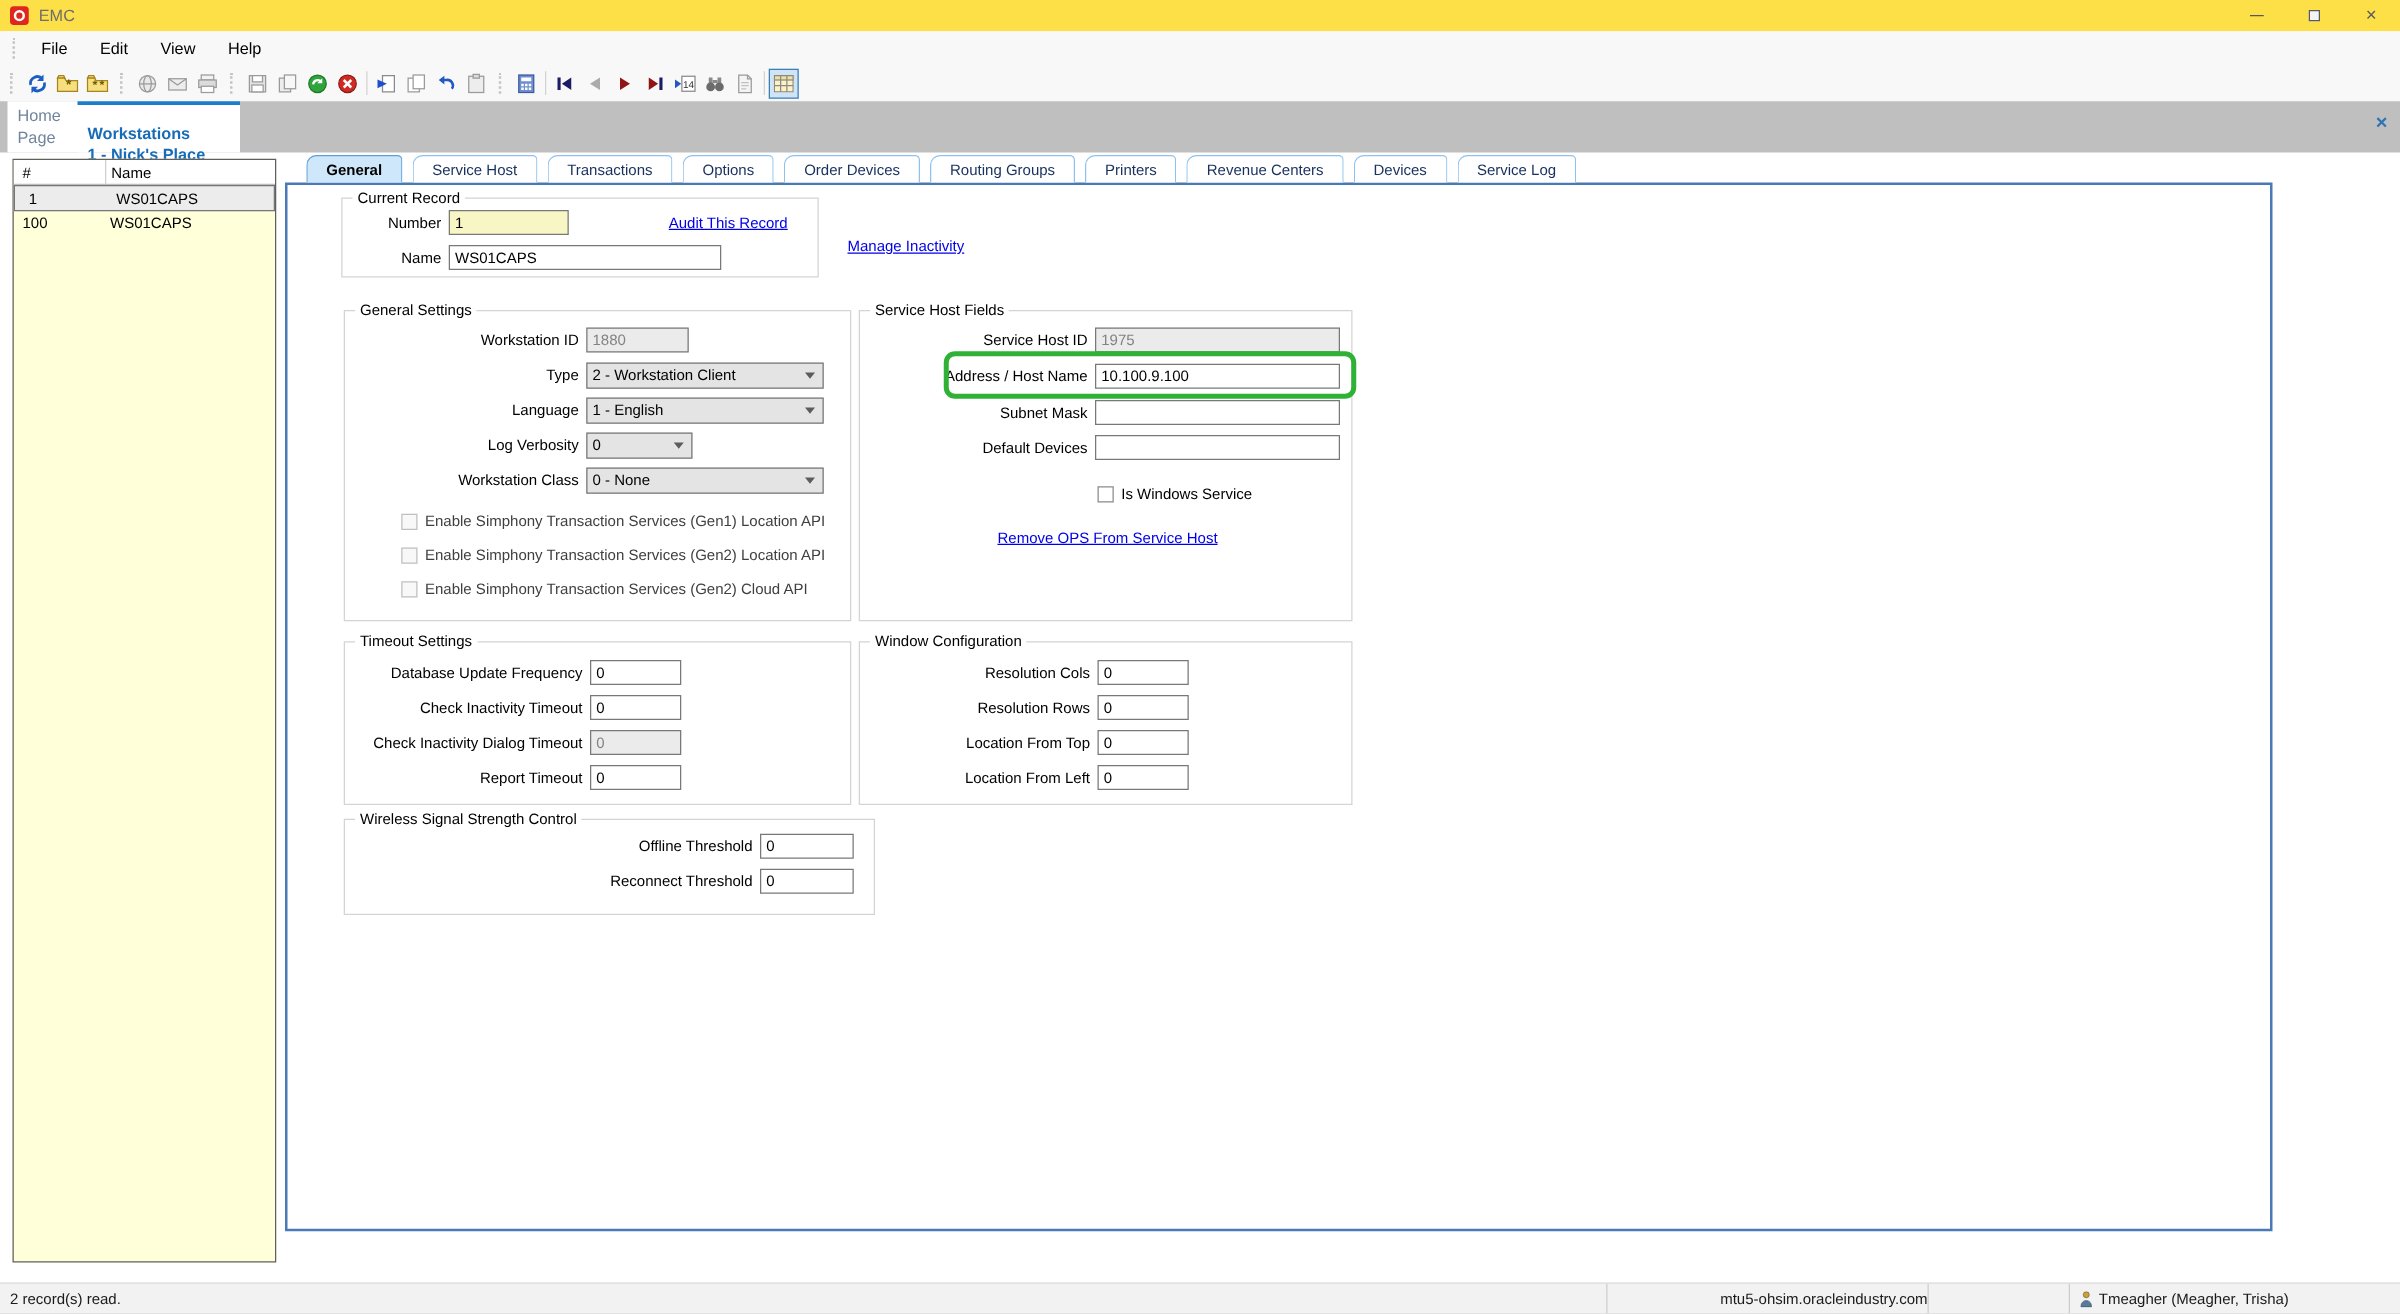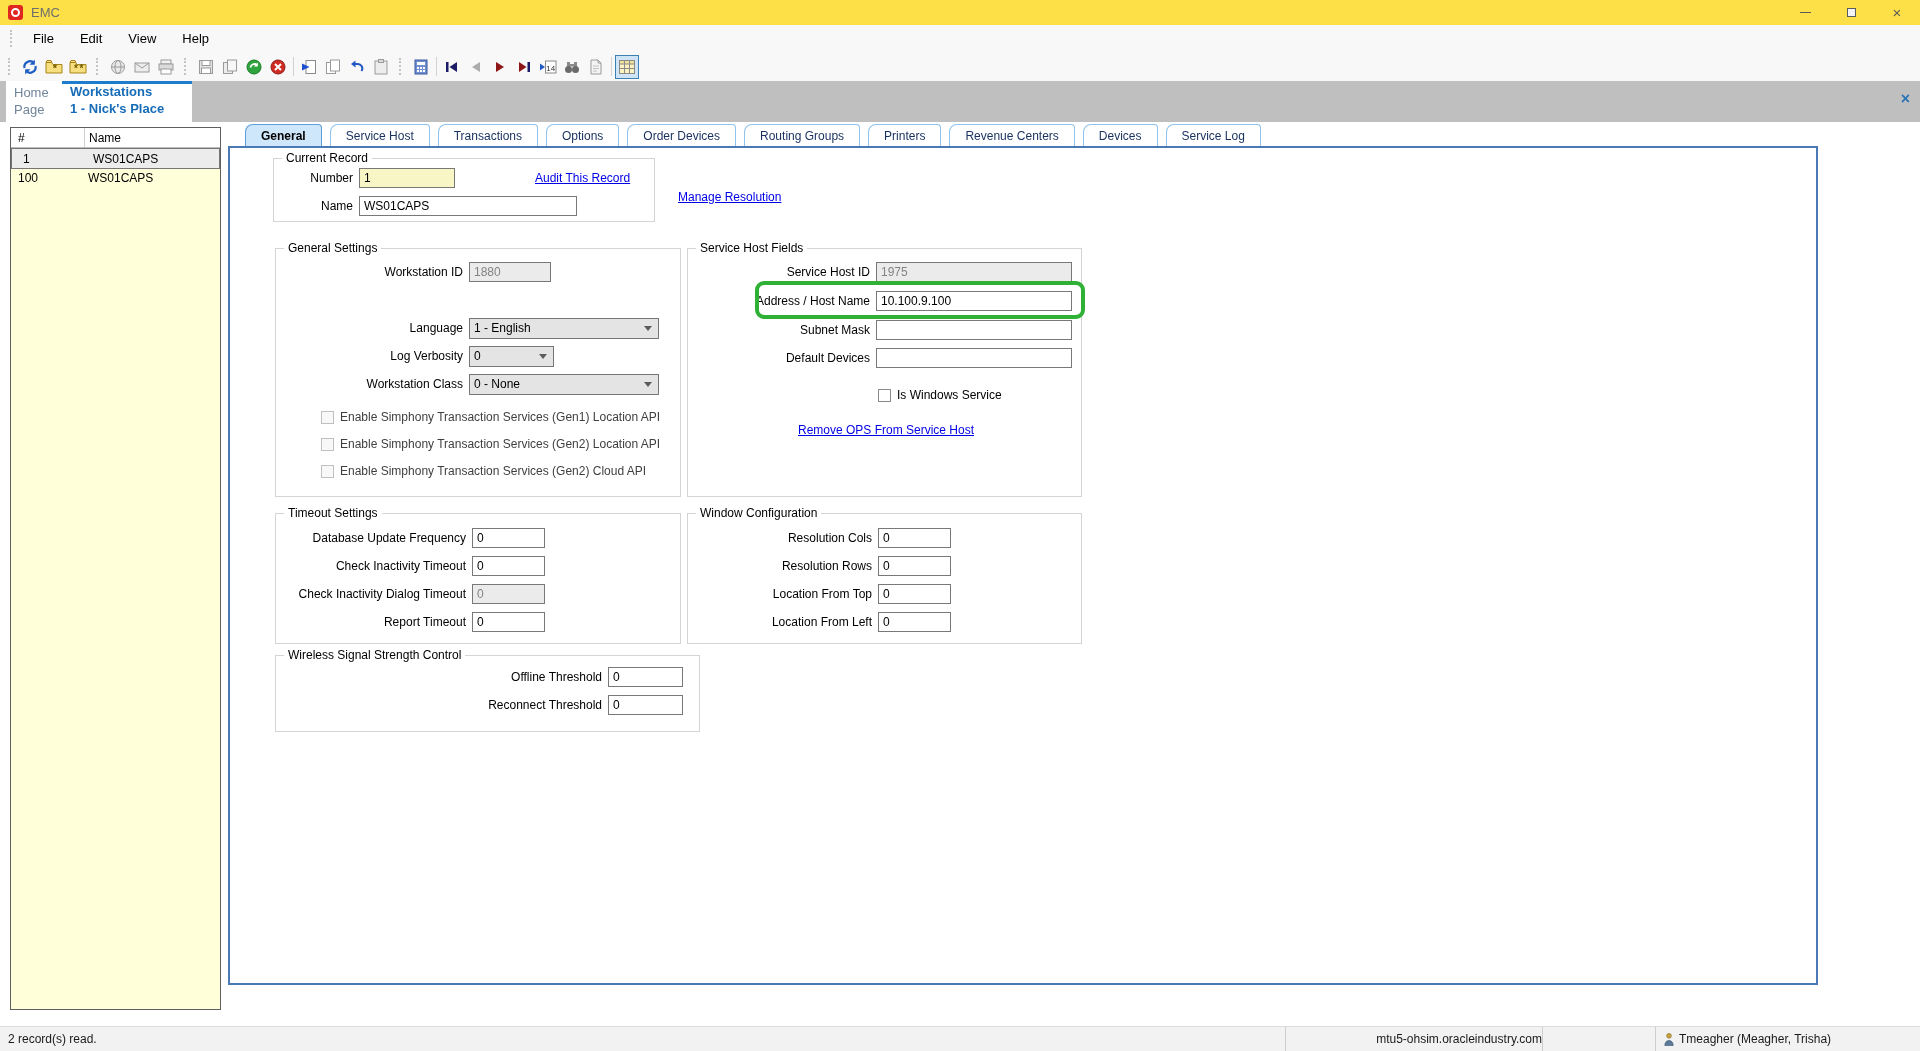--- a/index.html
+++ b/index.html
@@ -29,21 +29,21 @@
   
   .toolbar{position:absolute;top:52px;left:0;right:0;height:29px;background:#f8f8f8;
     display:flex;align-items:center;padding-left:2px;}
   .tbtn{width:24px;height:24px;display:flex;align-items:center;justify-content:center;flex:0 0 24px;}
   .tbtn.active{background:#cfe4f7;border:1px solid #3c7fb1;}
   .tsep{width:1px;height:19px;background:#d2d2d2;margin:0 3px;flex:0 0 1px;}
   
   .navband{position:absolute;top:81px;left:0;right:0;height:41px;background:#bfbfbf;}
   .navtab{position:absolute;top:0;bottom:0;background:#fff;padding:4px 8px 0 8px;line-height:1.3;font-size:13px;}
   .navtab.home{left:6px;width:69px;color:#70849b;}
-  .navtab.active{left:62px;width:130px;border-top:3px solid #1e7ccd;color:#176cb8;font-weight:bold;padding-top:0;}
+  .navtab.active{left:62px;width:130px;border-top:3px solid #1e7ccd;color:#176cb8;font-weight:bold;padding-top:15px;}
   .band-close{position:absolute;right:10px;top:10px;color:#2e74b5;font-weight:bold;font-size:16px;line-height:1;}
   
   .rec-table{position:absolute;left:10px;top:127px;width:211px;height:883px;border:1px solid #5f5f5f;background:#ffffd9;}
   .rt-header{height:20px;background:#fff;border-bottom:1px solid #bdbdbd;display:flex;align-items:center;}
   .rt-header .c1{width:73px;padding-left:7px;height:100%;display:flex;align-items:center;}
   .rt-header .c2{flex:1;padding-left:4px;height:100%;display:flex;align-items:center;border-left:1px solid #cfcfcf;}
   .rt-row{height:18px;display:flex;align-items:center;}
   .rt-row.sel{background:#ececec;}
   .rt-row .c1{width:73px;padding-left:7px;}
   .rt-row .c2{flex:1;padding-left:4px;}
@@ -327,27 +327,34 @@
       <div class="g-row" style="top:8px;">
         <span class="g-label">Number</span>
         <div class="tin yellow" style="width:96px;">1</div>
         <a class="link" style="margin-left:74px;">Audit This Record</a>
       </div>
       <div class="g-row" style="top:36px;">
         <span class="g-label">Name</span>
         <div class="tin" style="width:218px;">WS01CAPS</div>
       </div>
     </div>
-    <a class="link" style="position:absolute;left:448px;top:42px;">Manage Resolution</a>
+    <a class="link" style="position:absolute;left:448px;top:42px;">Manage Inactivity</a>
 
     <div class="gbox gs" style="left:45px;top:100px;width:406px;height:249px;">
       <span class="gtitle">General Settings</span>
       <div class="g-row" style="top:12px;">
         <span class="g-label">Workstation ID</span>
         <div class="tin disabled" style="width:82px;">1880</div>
+      </div>
+      <div class="g-row" style="top:40px;">
+        <span class="g-label">Type</span>
+        <div class="sel" style="width:190px;">
+          <span>2 - Workstation Client</span>
+          <span class="chev"></span>
+        </div>
       </div>
       <div class="g-row" style="top:68px;">
         <span class="g-label">Language</span>
         <div class="sel" style="width:190px;">
           <span>1 - English</span>
           <span class="chev"></span>
         </div>
       </div>
       <div class="g-row" style="top:96px;">
         <span class="g-label">Log Verbosity</span>

